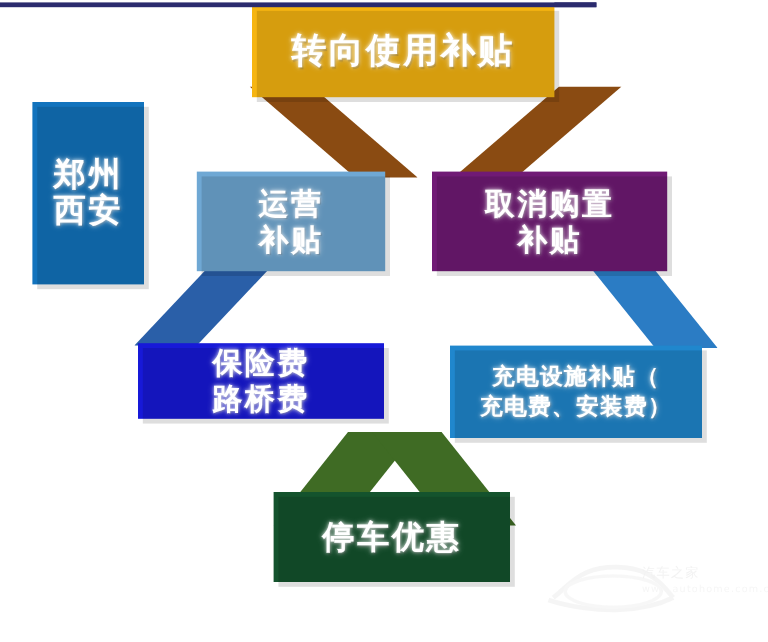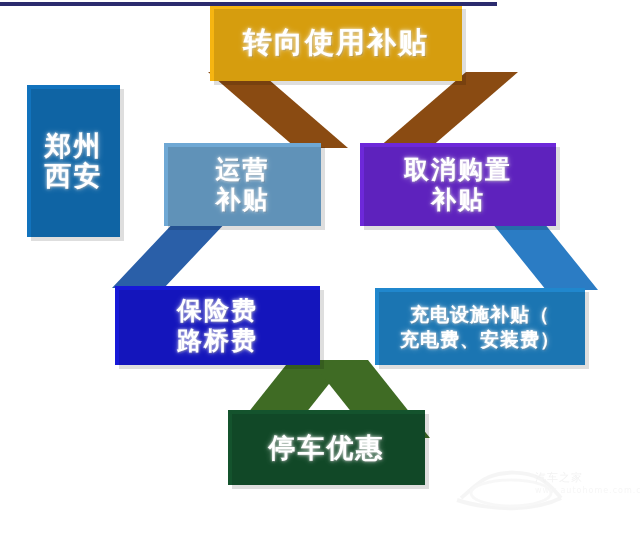--- a/index.html
+++ b/index.html
@@ -155,26 +155,26 @@
   <div class="node" id="node-cities" style="left:27px; top:85px; width:93px; height:152px; background:#1273bd; font-size:27px; line-height:1.12;">
     <span class="line">郑州</span>
     <span class="line">西安</span>
   </div>
 
   <div class="node" id="node-operation" style="left:164px; top:143px; width:157px; height:83px; background:#6fa8d4; font-size:25px; line-height:1.2;">
     <span class="line">运营</span>
     <span class="line">补贴</span>
   </div>
 
-  <div class="node" id="node-cancel" style="left:360px; top:143px; width:196px; height:83px; background:#6d28d9; font-size:25px; line-height:1.2;">
+  <div class="node" id="node-cancel" style="left:360px; top:143px; width:196px; height:83px; background:#701a75; font-size:25px; line-height:1.2;">
     <span class="line">取消购置</span>
     <span class="line">补贴</span>
   </div>
 
-  <div class="node" id="node-insurance" style="left:115px; top:286px; width:205px; height:79px; background:#1719d8; font-size:25px; line-height:1.2;">
+  <div class="node" id="node-insurance" style="left:115px; top:286px; width:205px; height:63px; background:#1719d8; font-size:25px; line-height:1.2;">
     <span class="line">保险费</span>
     <span class="line">路桥费</span>
   </div>
 
   <div class="node" id="node-charging" style="left:375px; top:288px; width:210px; height:77px; background:#2087cd; font-size:19px; line-height:1.28; letter-spacing:1px;">
     <span class="line">充电设施补贴（</span>
     <span class="line">充电费、安装费）</span>
   </div>
 
   <div class="node" id="node-parking" style="left:228px; top:410px; width:197px; height:75px; background:#14532d; font-size:27px;">

